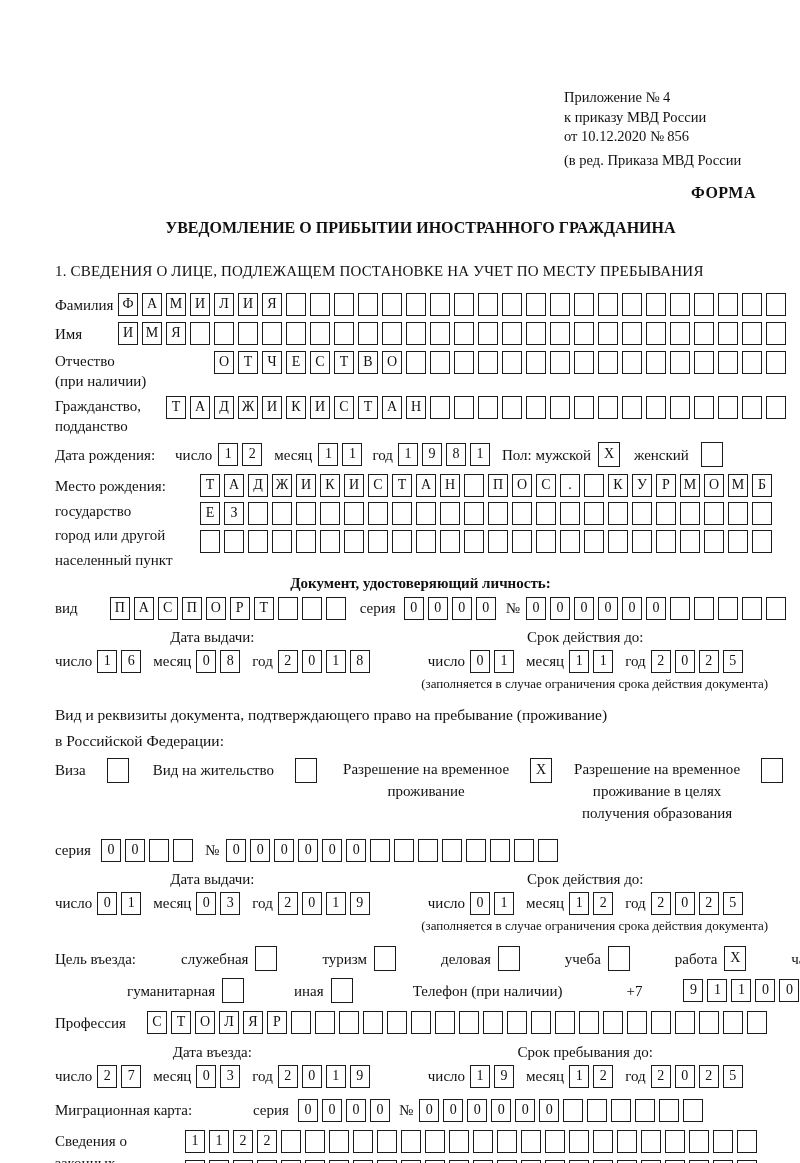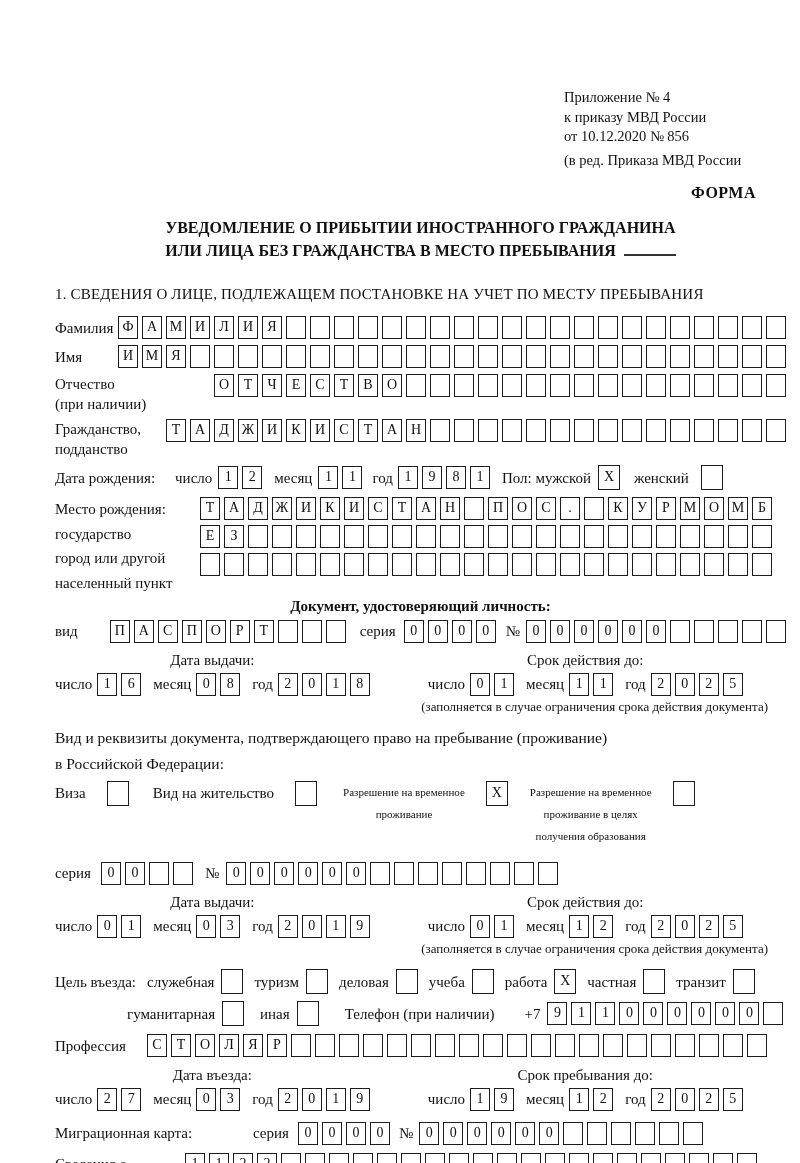--- a/index.html
+++ b/index.html
@@ -32,23 +32,23 @@
   .dg-label{text-align:center;font-size:15px;margin-bottom:3px;}
   .dg-row{display:flex;align-items:center;}
   .dg-row .cells{margin-left:5px;}
   .dg-row .lbl.ml{margin-left:12px;}
   .gap1{margin-right:58px;}
   .validity-note{text-align:right;padding-right:18px;font-size:13px;margin-top:3px;}
 
   .intro{margin-top:10px;font-size:15.5px;line-height:26px;}
   .permit-row{display:flex;align-items:flex-start;margin-top:4px;}
   .popt{display:flex;align-items:flex-start;gap:21px;}
-  .plines{text-align:center;font-size:11px;line-height:22px;}
-
-  .purpose{display:flex;align-items:center;margin-top:12px;}
+  .plines{text-align:center;font-size:15px;line-height:22px;}
+
+  .purpose{display:flex;align-items:center;margin-top:12px;gap:34px;}
   .purpose .opt{display:flex;align-items:center;gap:7px;margin-left:11px;}
   .purpose .opt:first-of-type{margin-left:9px;}
   .gd-labels{width:130px;font-size:15px;line-height:22.4px;}
   .gd-rows .cells{margin-bottom:7px;}
 </style>
 </head>
 <body>
 
 <div class="page">
 
@@ -58,21 +58,20 @@
     <div>от 10.12.2020 № 856</div>
     <div class="ed">
       <div>(в ред. Приказа МВД России</div>
     </div>
   </div>
 
   <div class="forma">ФОРМА</div>
 
   <div class="title">
     <div>УВЕДОМЛЕНИЕ О ПРИБЫТИИ ИНОСТРАННОГО ГРАЖДАНИНА</div>
-    <div><span>ИЛИ ЛИЦА БЕЗ ГРАЖДАНСТВА В МЕСТО ПРЕБЫВАНИЯ</span><span class="t-underline"></span></div>
   </div>
 
   <div class="sec">1. СВЕДЕНИЯ О ЛИЦЕ, ПОДЛЕЖАЩЕМ ПОСТАНОВКЕ НА УЧЕТ ПО МЕСТУ ПРЕБЫВАНИЯ</div>
 
   <div class="frow" style="margin-top:13px">
     <span class="lbl" style="width:72px">Фамилия</span>
     <span class="cells">
         <span class="cell">Ф</span>
         <span class="cell">А</span>
         <span class="cell">М</span>

